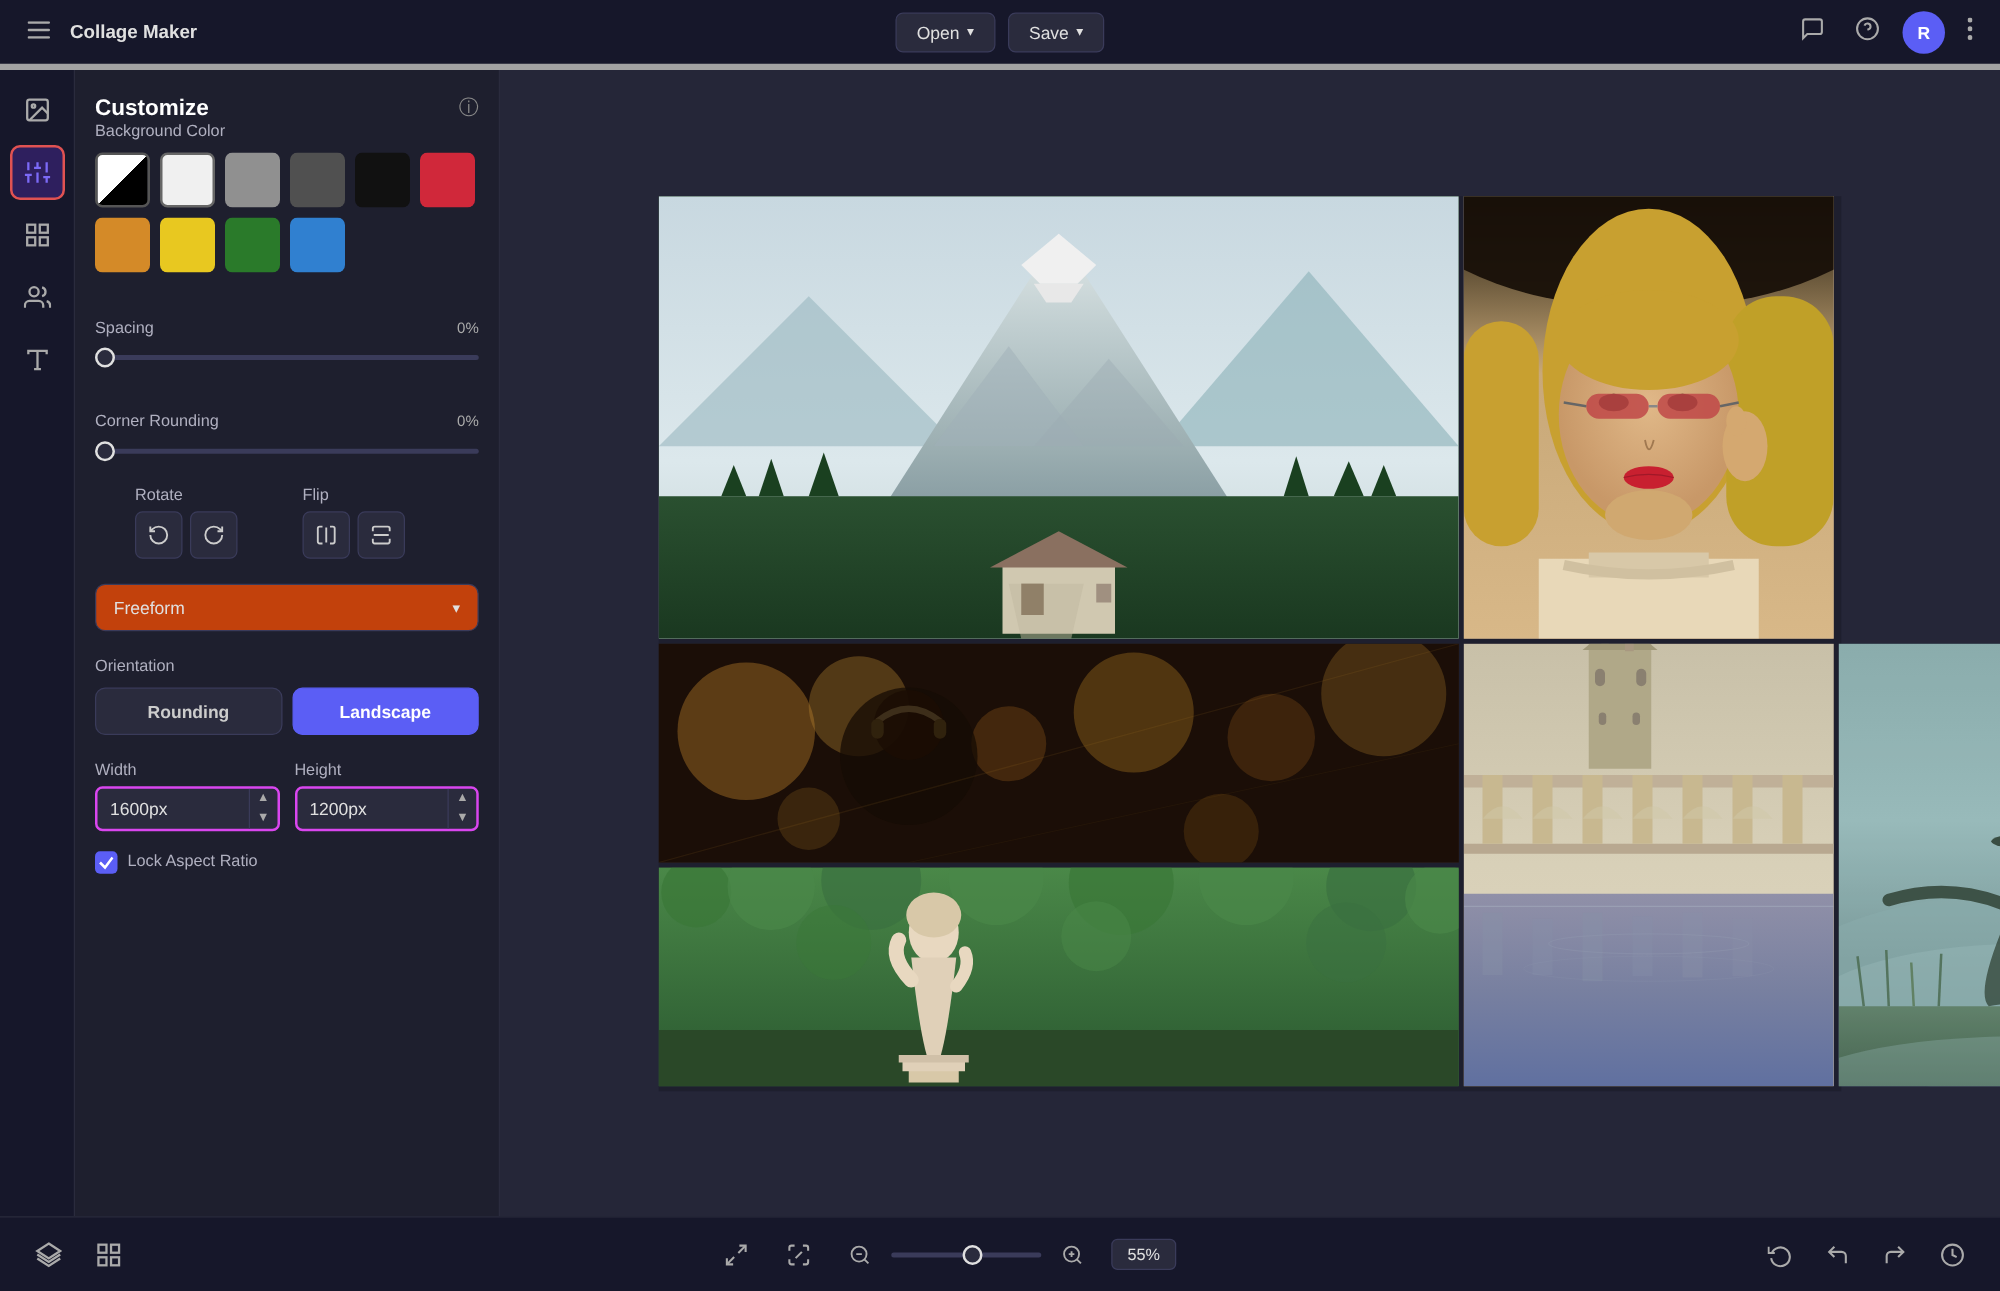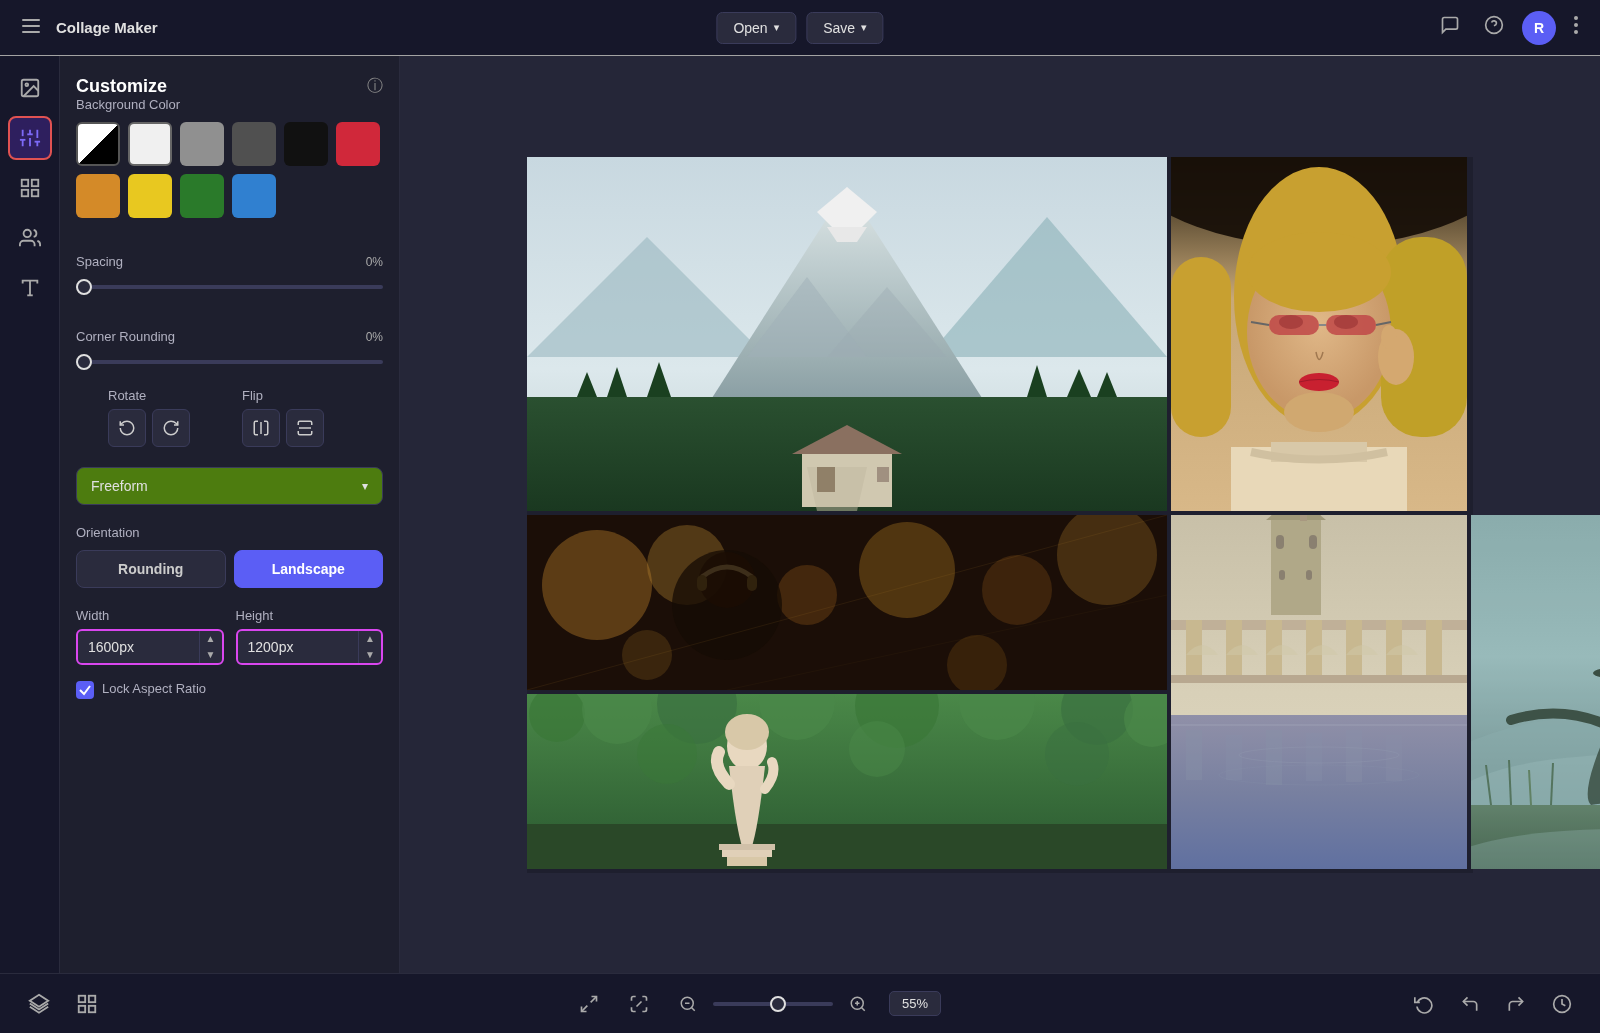--- a/index.html
+++ b/index.html
@@ -15,21 +15,21 @@
     }
 
     
     .topbar {
       height: 56px;
       background: #16172a;
       display: flex;
       align-items: center;
       padding: 0 16px;
       gap: 12px;
-      border-bottom: 1px solid #a3a3a3;
+      border-bottom: 5px solid #a3a3a3;
       flex-shrink: 0;
     }
     .topbar-left {
       display: flex;
       align-items: center;
       gap: 10px;
       flex: 1;
     }
     .topbar-center {
       display: flex;
@@ -233,21 +233,21 @@
       font-size: 16px;
       cursor: pointer;
       display: flex;
       align-items: center;
       justify-content: center;
     }
 
     
     .dropdown-select {
       width: 100%;
-      background: #4d7c0f;
+      background: #c2410c;
       border: 1px solid #3a3b5a;
       color: #e0e0e0;
       padding: 10px 14px;
       border-radius: 8px;
       font-size: 14px;
       cursor: pointer;
       display: flex;
       align-items: center;
       justify-content: space-between;
       margin-bottom: 20px;

